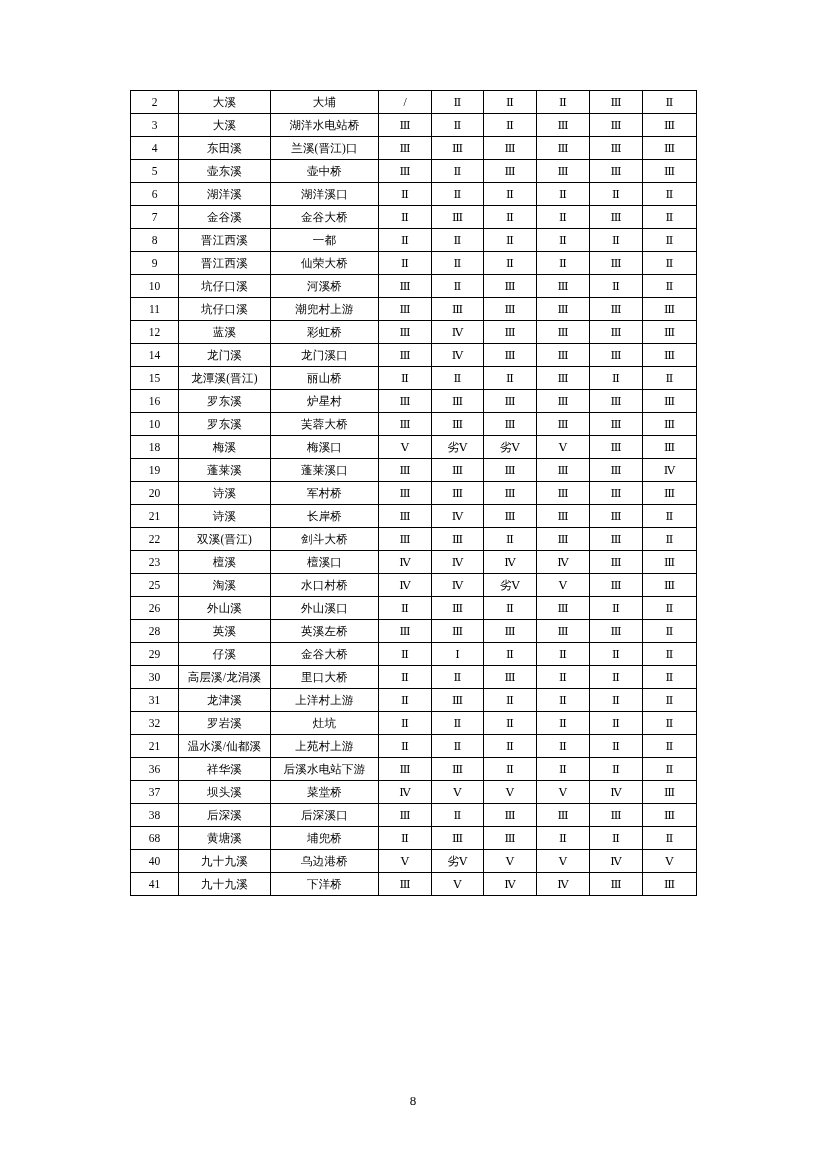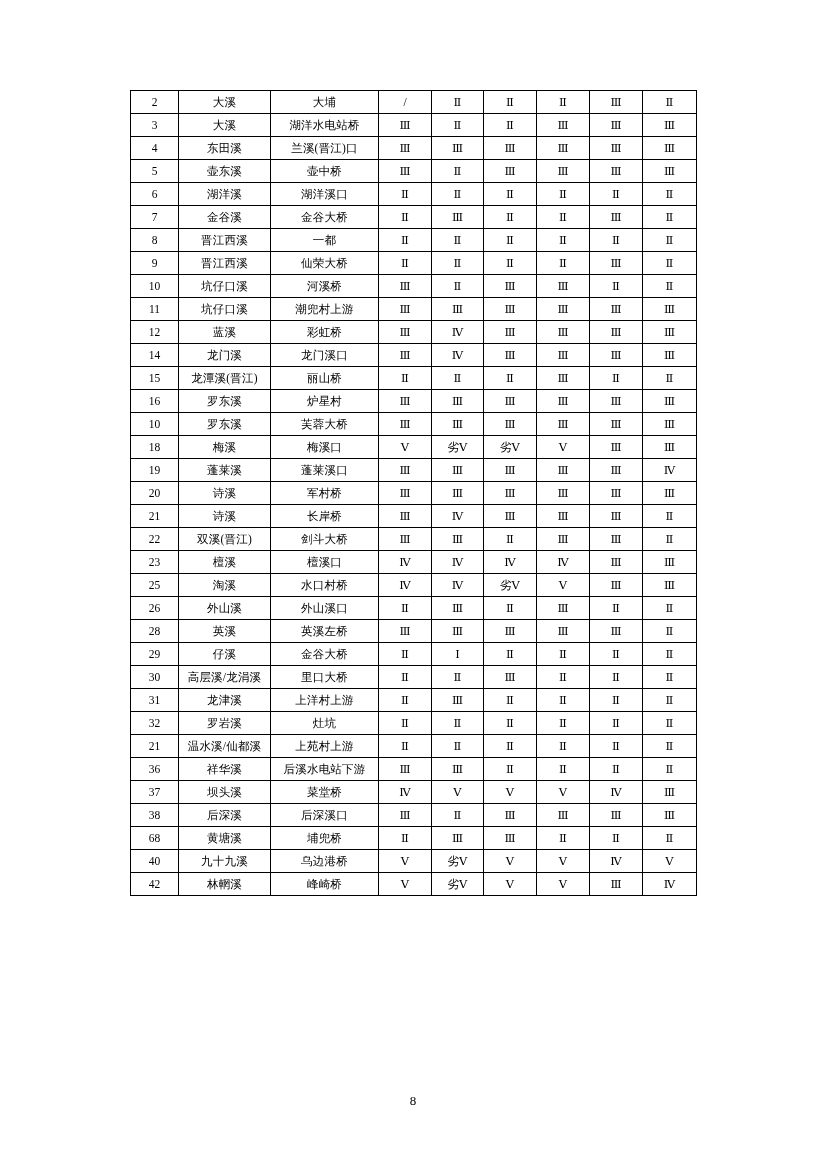--- a/index.html
+++ b/index.html
@@ -454,29 +454,29 @@
             <td class="cn-cell">九十九溪</td>
             <td class="cn-cell">乌边港桥</td>
             <td class="grade-cell">Ⅴ</td>
             <td class="grade-cell">劣Ⅴ</td>
             <td class="grade-cell">Ⅴ</td>
             <td class="grade-cell">Ⅴ</td>
             <td class="grade-cell">Ⅳ</td>
             <td class="grade-cell">Ⅴ</td>
           </tr>
           <tr>
-            <td class="num-cell">42</td>
-            <td class="cn-cell">林輞溪</td>
-            <td class="cn-cell">峰崎桥</td>
-            <td class="grade-cell">Ⅴ</td>
-            <td class="grade-cell">劣Ⅴ</td>
-            <td class="grade-cell">Ⅴ</td>
-            <td class="grade-cell">Ⅴ</td>
-            <td class="grade-cell">Ⅲ</td>
-            <td class="grade-cell">Ⅳ</td>
+            <td class="num-cell">41</td>
+            <td class="cn-cell">九十九溪</td>
+            <td class="cn-cell">下洋桥</td>
+            <td class="grade-cell">Ⅲ</td>
+            <td class="grade-cell">Ⅴ</td>
+            <td class="grade-cell">Ⅳ</td>
+            <td class="grade-cell">Ⅳ</td>
+            <td class="grade-cell">Ⅲ</td>
+            <td class="grade-cell">Ⅲ</td>
           </tr>
         </tbody>
     </table>
   </div>
 
   <div class="page-number">8</div>
 
 </div>
 
 </body></html>

